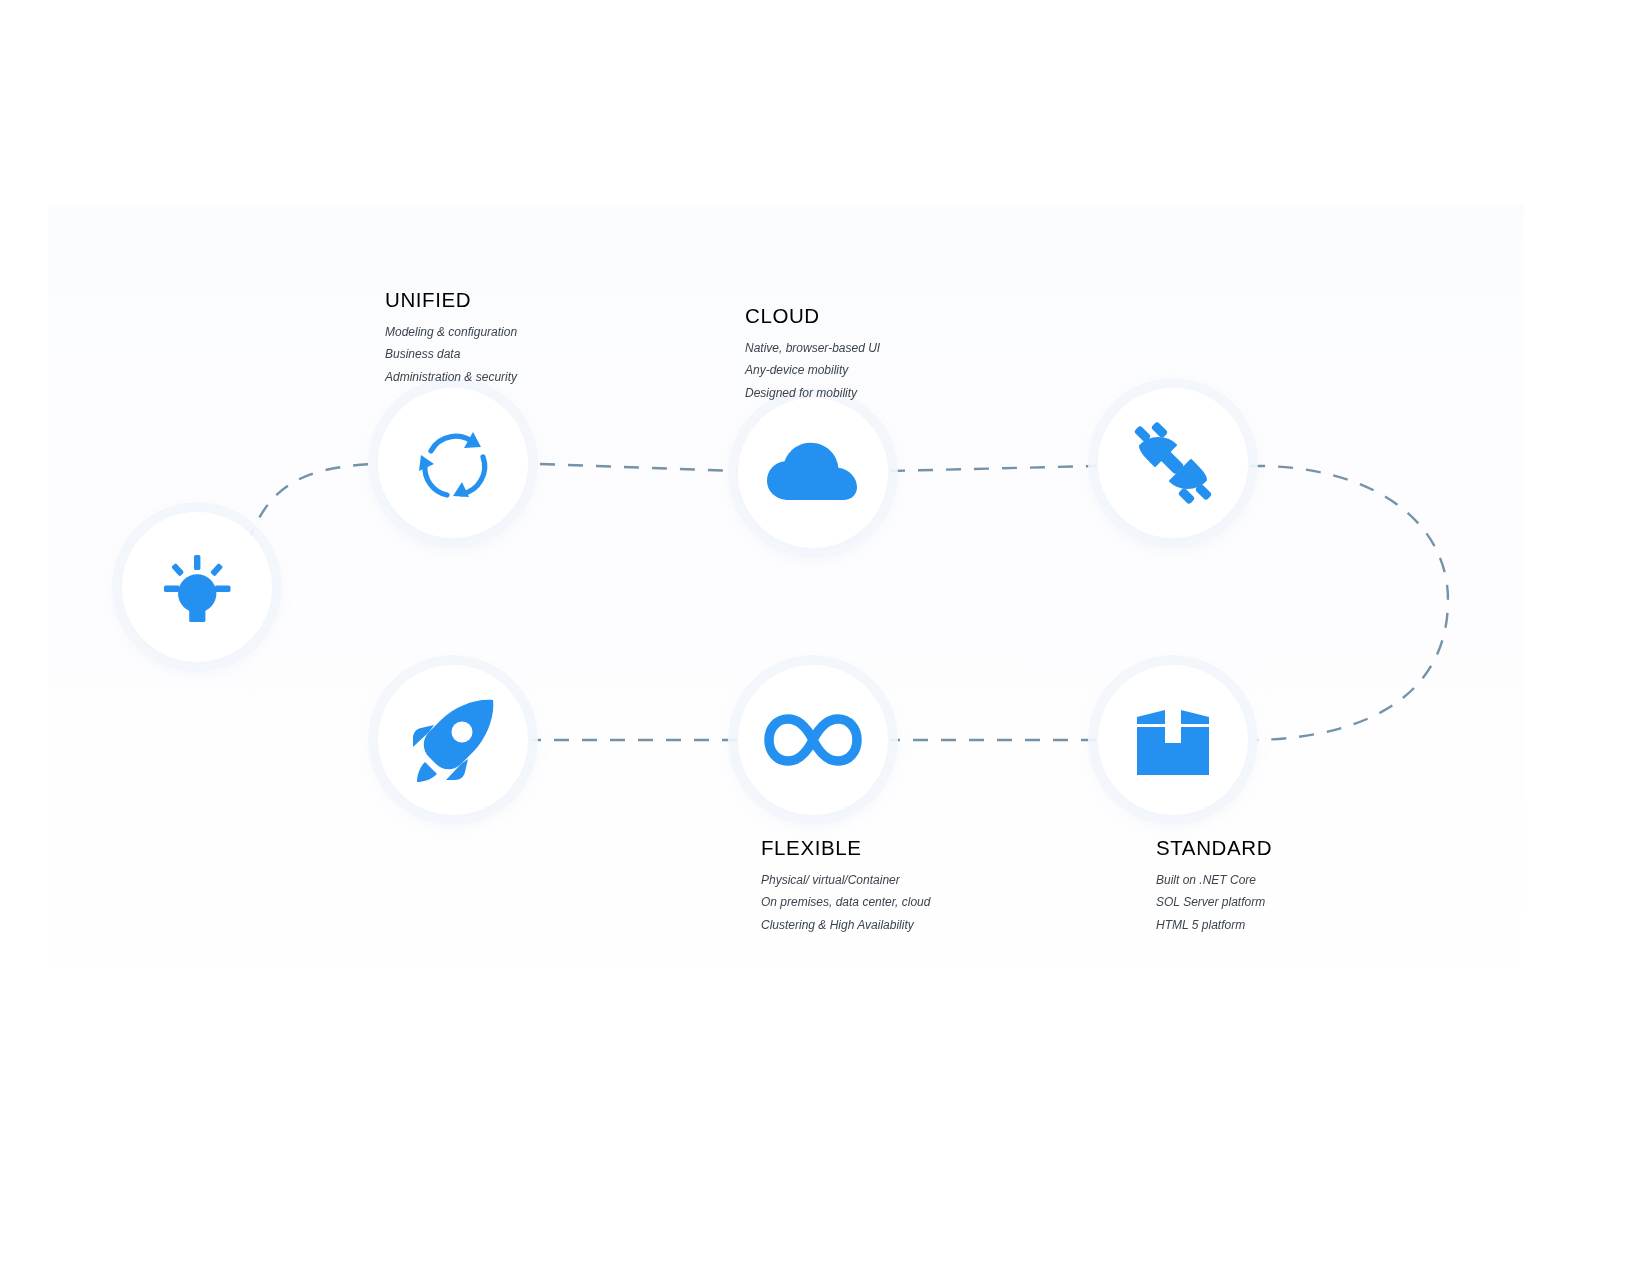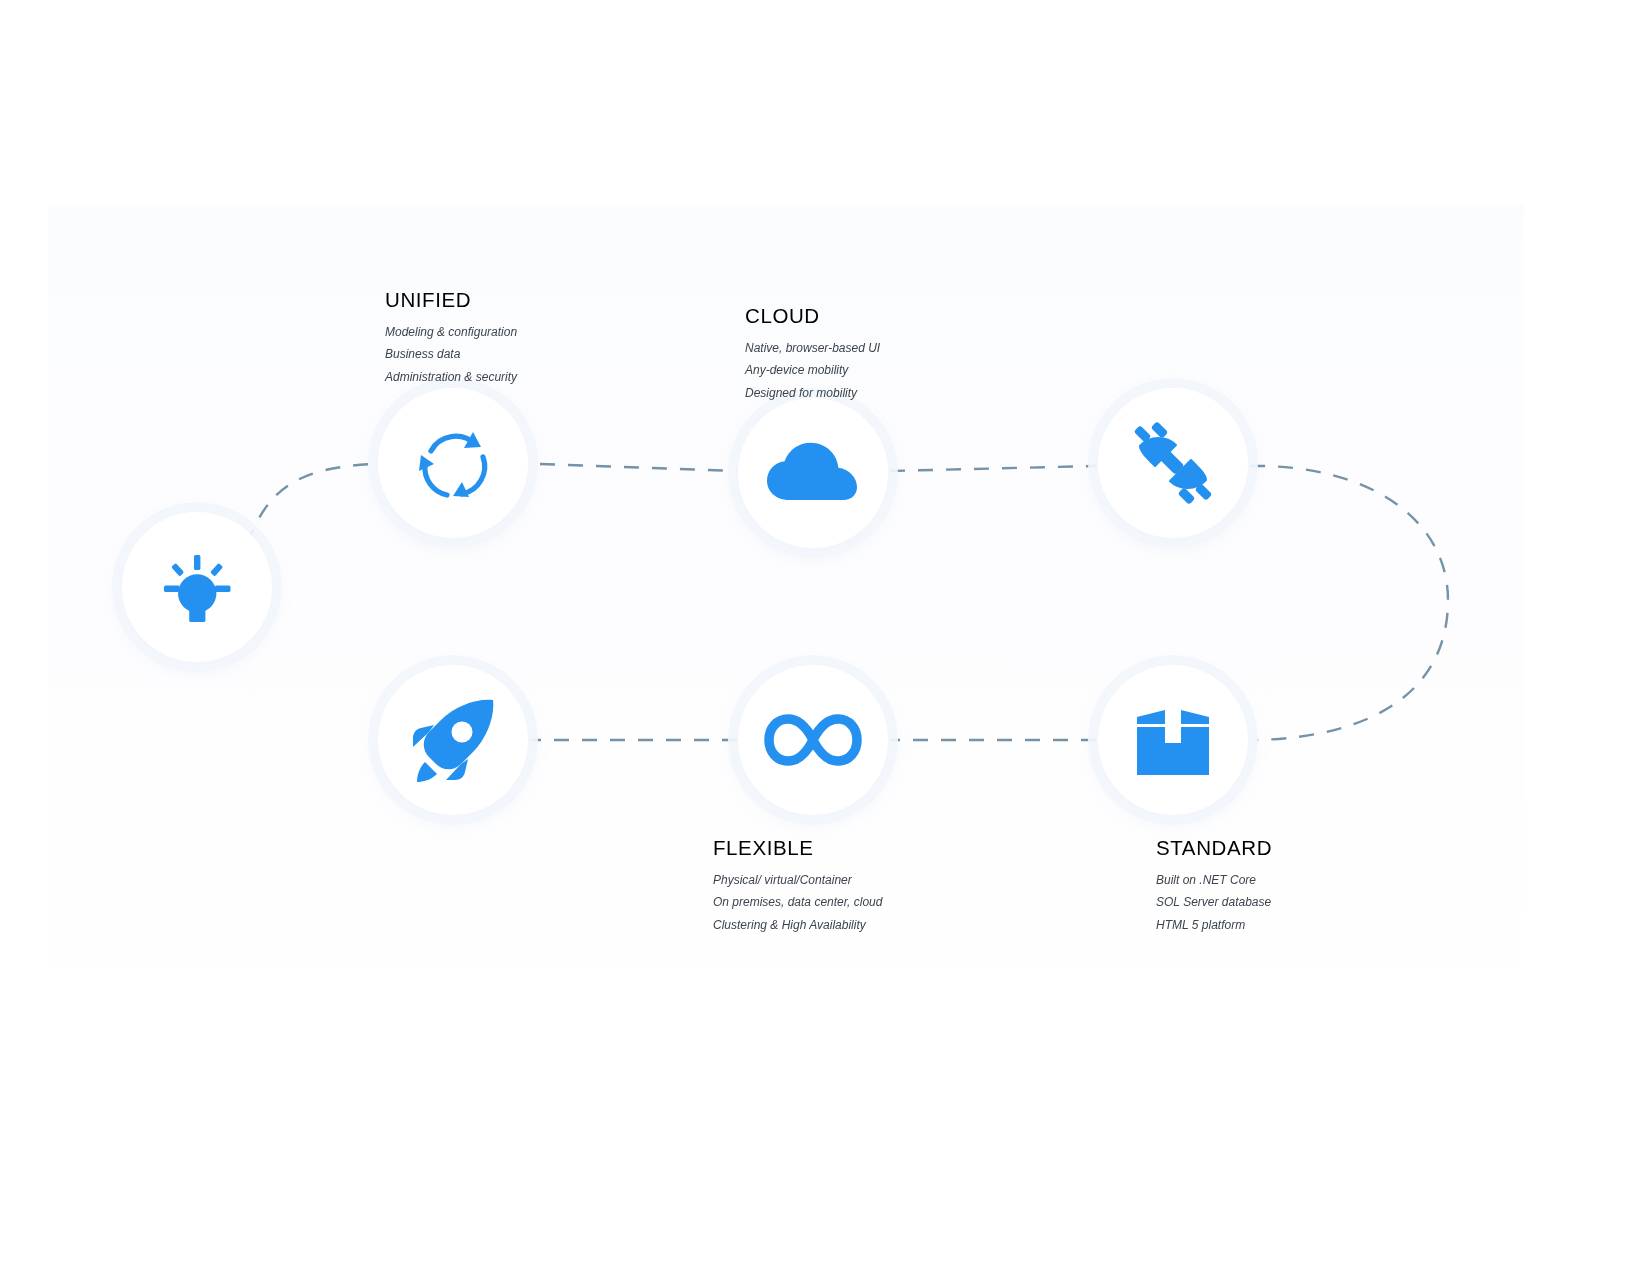--- a/index.html
+++ b/index.html
@@ -74,21 +74,21 @@
   #node-rapid      { left: 378px; top: 665px; }
   #node-flexible   { left: 738px; top: 665px; }
   #node-standard   { left: 1098px; top: 665px; }
 
   
   #txt-one       { left: 126px; top: 690px; }
   #txt-unified   { left: 385px; top: 288px; }
   #txt-cloud     { left: 745px; top: 304px; }
   #txt-connected { left: 1108px; top: 288px; }
   #txt-rapid     { left: 388px; top: 836px; }
-  #txt-flexible  { left: 713px; top: 836px; }
+  #txt-flexible  { left: 761px; top: 836px; }
   #txt-standard  { left: 1156px; top: 836px; }
 </style>
 </head>
 <body>
 
 <div id="canvas">
 
   <div class="panel"></div>
 
   <svg class="connector-layer" viewBox="0 0 1650 1275" xmlns="http://www.w3.org/2000/svg">
@@ -234,17 +234,17 @@
   <div class="block" id="txt-flexible">
     <div class="title">FLEXIBLE</div>
     <div class="line">Physical/ virtual/Container</div>
     <div class="line">On premises, data center, cloud</div>
     <div class="line">Clustering &amp; High Availability</div>
   </div>
 
   <div class="block" id="txt-standard">
     <div class="title">STANDARD</div>
     <div class="line">Built on .NET Core</div>
-    <div class="line">SOL Server database</div>
+    <div class="line">SOL Server platform</div>
     <div class="line">HTML 5 platform</div>
   </div>
 
 </div>
 
 </body></html>

